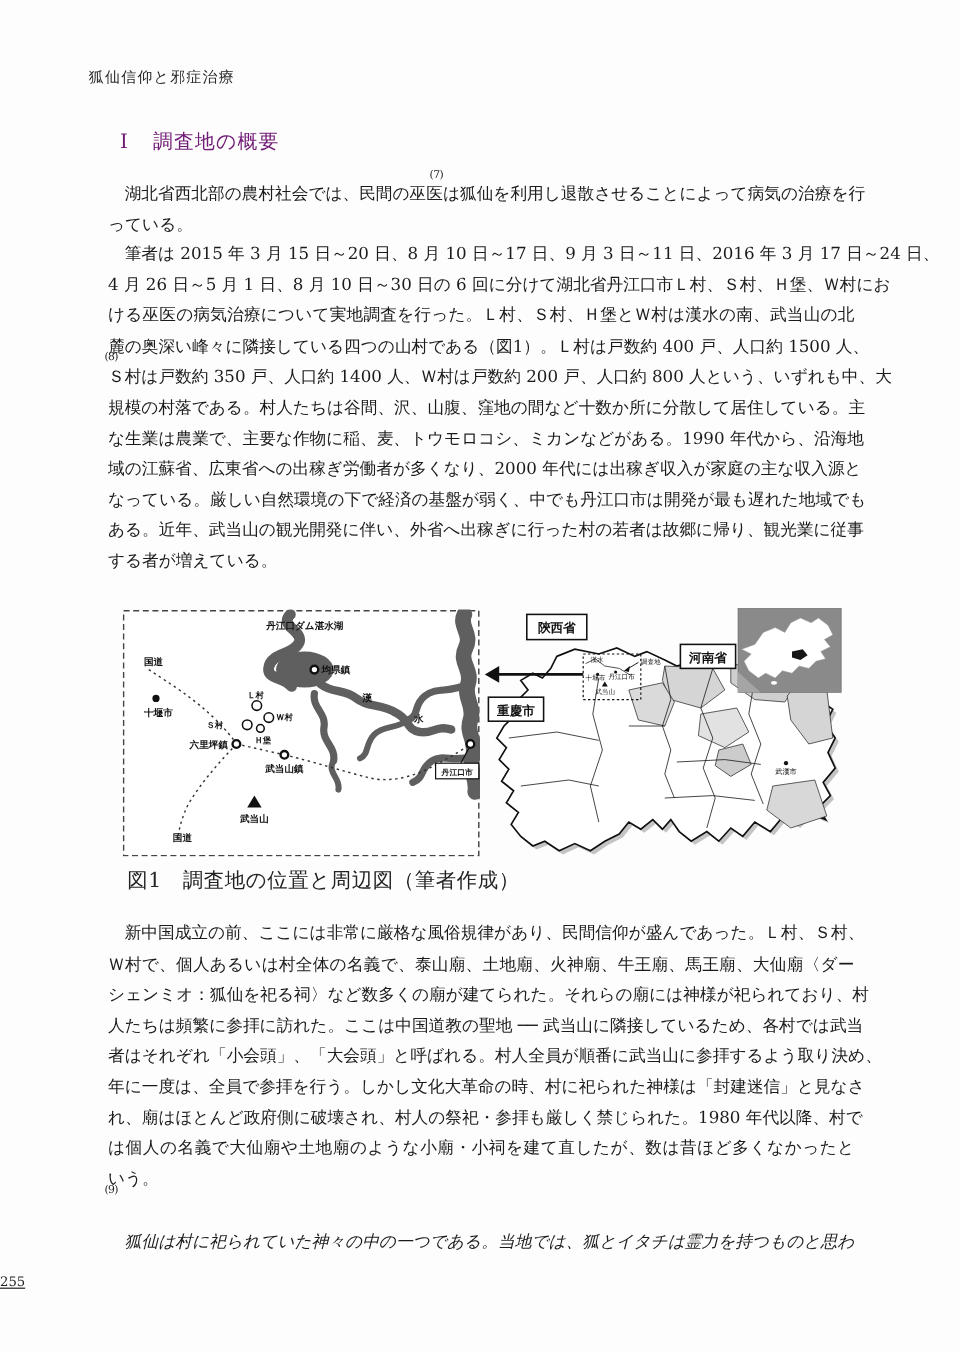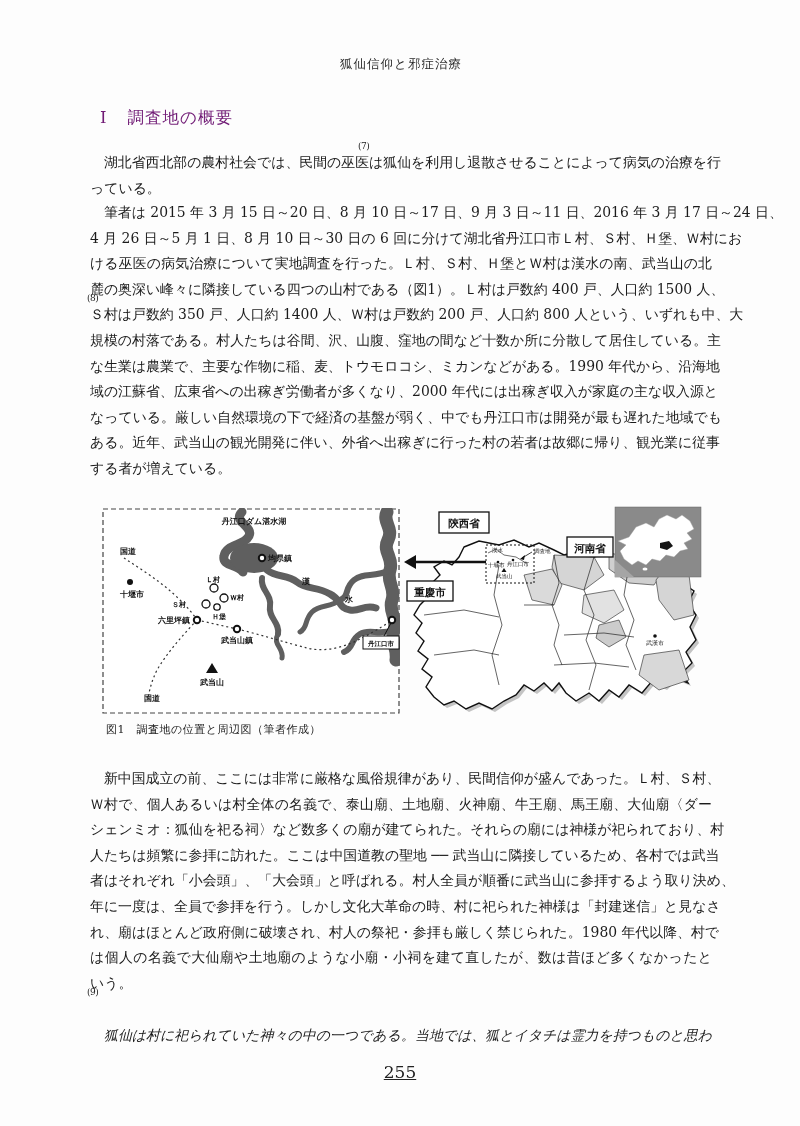--- a/index.html
+++ b/index.html
@@ -5,22 +5,22 @@
   html,body{margin:0;padding:0;background:#e8e8e8;}
   .page{
     position:relative;
     width:800px;height:1126px;
     background:#fdfdfd;
     font-family:"DejaVu Serif","Liberation Serif",serif;
     color:#1b1b1b;
     overflow:hidden;
   }
   .running-head{
-    position:absolute;top:56px;left:90px;width:622px;
-    text-align:center;font-size:12.5px;color:#2a2a2a;letter-spacing:1px;
+    position:absolute;top:56px;left:74px;width:622px;
+    text-align:left;font-size:12.5px;color:#2a2a2a;letter-spacing:1px;
   }
   .heading{
     position:absolute;top:107px;left:100px;
     font-size:16.5px;letter-spacing:1px;color:#701a75;
   }
   .heading .hnum{margin-right:20px;}
   .para{position:absolute;left:90px;width:622px;}
   #p1{top:150px;}
   #p2{top:200px;}
   #p3{top:766px;}
@@ -37,25 +37,25 @@
     line-height:10px;
   }
   .n7{left:268px;top:-9px;}
   .n8{left:-3px;top:93px;}
   .n9{left:-3px;top:221px;}
   .figure{position:absolute;left:100px;top:505px;width:604px;height:212px;text-align:center;}
   .leftmap{position:absolute;left:2px;top:3px;}
   .rightmap{position:absolute;left:304px;top:0px;}
   .caption{
     position:absolute;left:106px;top:722px;
-    font-size:11px;color:#222;letter-spacing:0.5px;
+    font-size:17px;color:#222;letter-spacing:0.5px;
   }
   .pageno{
     position:absolute;left:0;top:1062px;width:800px;
-    text-align:center;font-size:17px;color:#222;text-decoration:underline;
+    text-align:left;font-size:11px;color:#222;text-decoration:underline;
   }
   .maptext{font-family:"Liberation Sans","DejaVu Sans",sans-serif;font-weight:bold;fill:#111;}
   .maptext-light{font-family:"Liberation Sans","DejaVu Sans",sans-serif;fill:#111;}
 </style>
 </head>
 <body>
 
 <div class="page">
 
   <div class="running-head">狐仙信仰と邪症治療</div>

